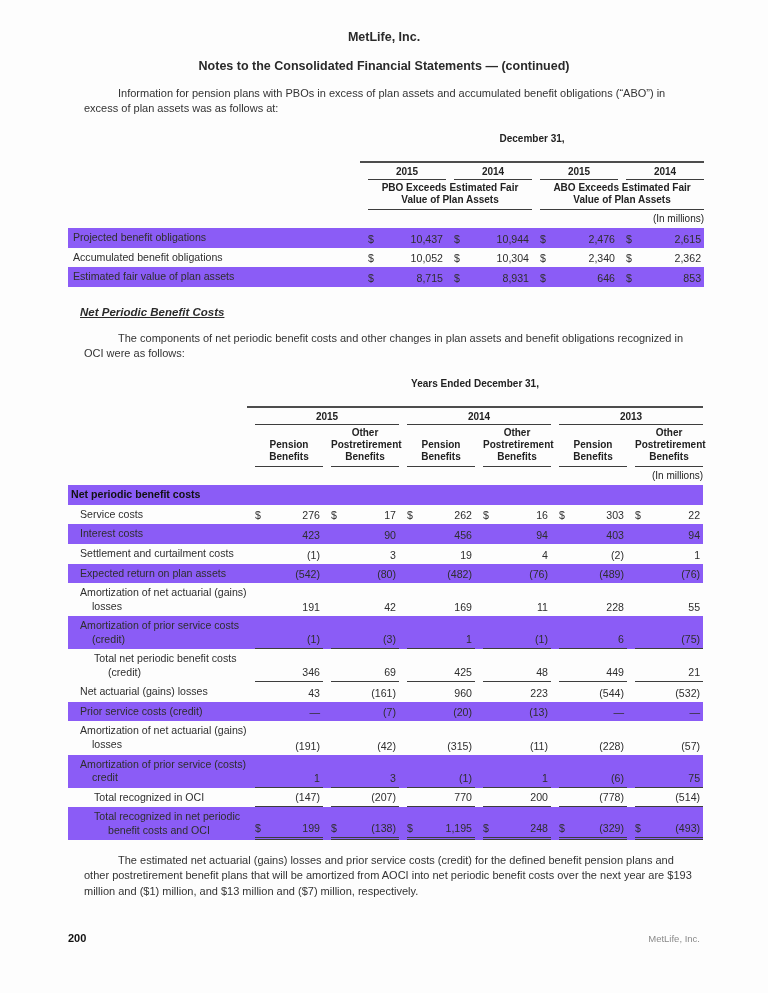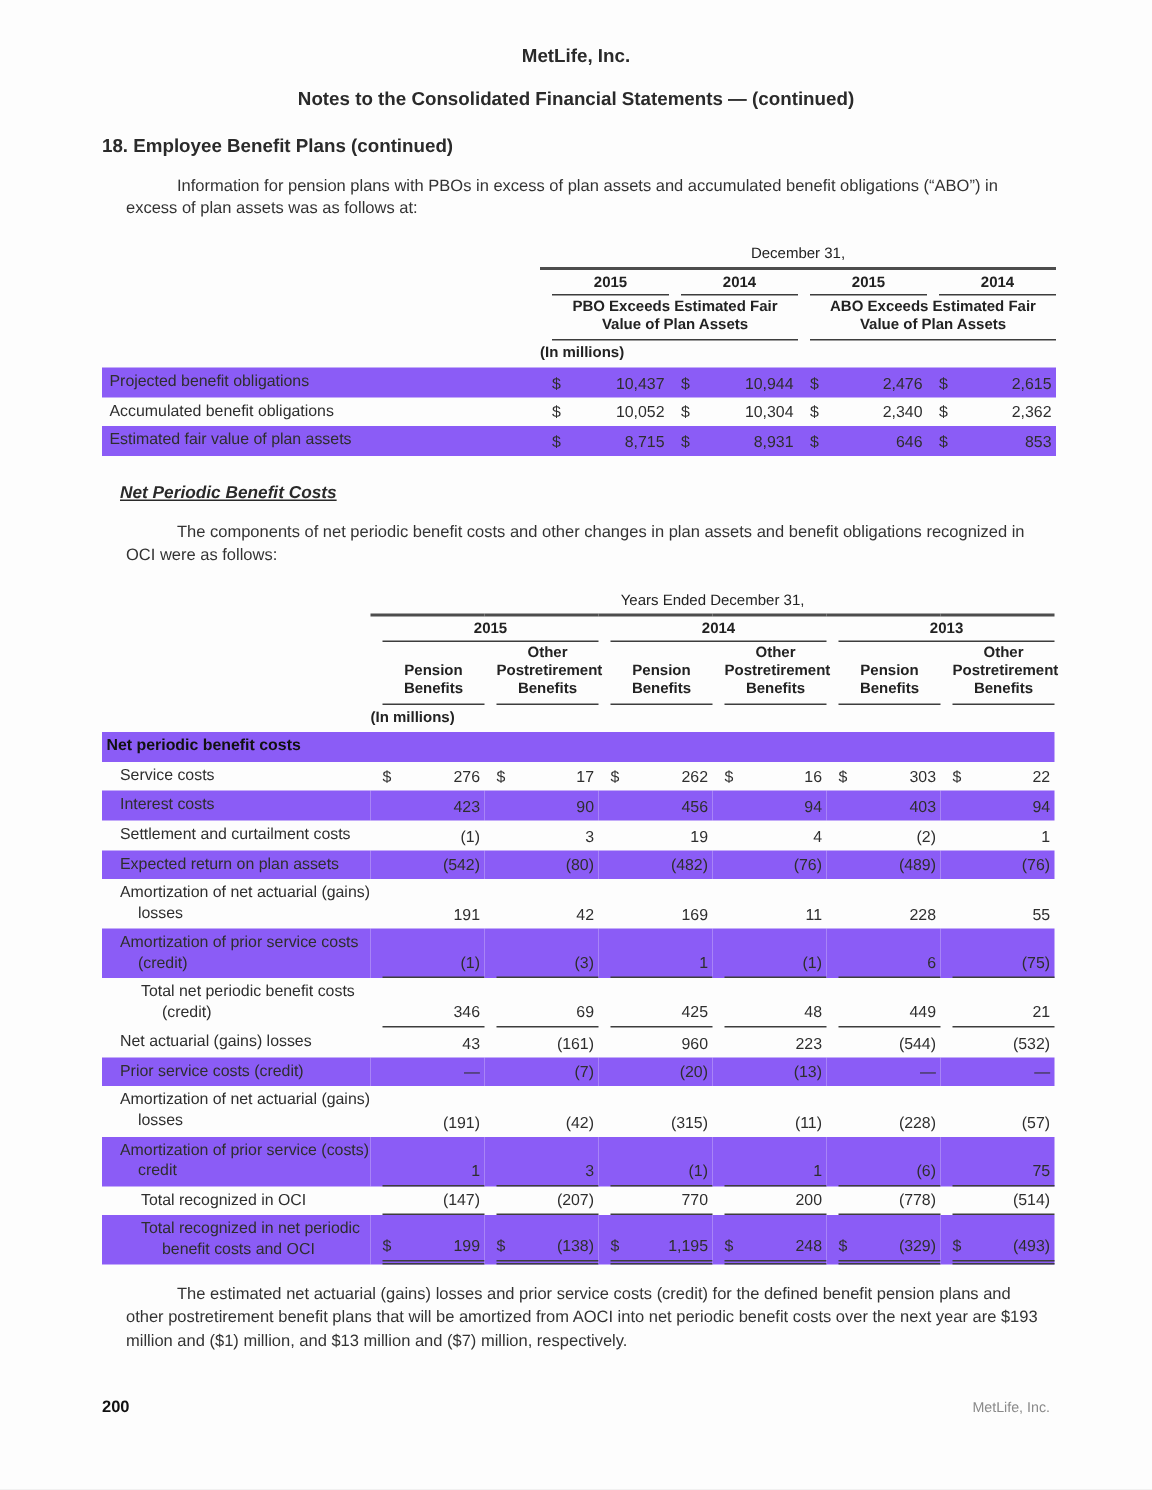--- a/index.html
+++ b/index.html
@@ -12,24 +12,24 @@
   .doc-title{text-align:center;font-weight:bold;font-size:12.5px;margin:15px 0 0 0;}
   .section-heading{font-weight:bold;font-size:12.5px;margin:17px 0 0 0;}
   .para{font-size:11px;line-height:1.38;margin:13px 0 0 16px;text-indent:34px;color:#333;}
   .sub-heading{font-weight:bold;font-style:italic;text-decoration:underline;font-size:11.5px;margin:19px 0 0 12px;}
 
   table{border-collapse:collapse;table-layout:fixed;margin-top:17px;}
   td,th{padding:0;font-weight:normal;}
   th{font-size:10px;font-weight:bold;color:#222;vertical-align:bottom;}
   .t1{width:636px;}
   .t2{width:635px;}
-  .span-head{border-bottom:2px solid #4d4d4d;text-align:center;font-size:10px;font-weight:normal;padding-bottom:3px;}
+  .span-head{border-bottom:2px solid #4d4d4d;text-align:center;font-size:10px;font-weight:bold;padding-bottom:17px;}
   .yr .u{border-bottom:1.4px solid #3d3d3d;text-align:center;padding:3px 0 2px 0;margin-left:8px;}
   .grp .u{border-bottom:1.4px solid #3d3d3d;text-align:center;padding:2px 0 3px 0;margin-left:8px;line-height:1.2;}
-  .units{text-align:left;font-size:10px;font-weight:bold;padding:3px 0 4px 0;}
+  .units{text-align:right;font-size:10px;font-weight:normal;padding:3px 0 4px 0;}
 
   tbody td{font-size:10.6px;color:#2e2e2e;}
   tr.shaded td{background:#8b5cf6;}
   td.lbl{vertical-align:top;line-height:1.28;padding-top:3px;padding-bottom:3px;}
   .t1 td.lbl{padding-left:5px;}
   .t2 td.lbl.item{padding-left:24px;text-indent:-12px;}
   .t2 td.lbl.total{padding-left:40px;text-indent:-14px;}
   .t2 td.lbl.header{font-weight:bold;padding-left:15px;text-indent:-12px;color:#111;}
   td.num{text-align:right;vertical-align:bottom;padding-left:8px;}
   td.num .cell{display:flex;justify-content:space-between;align-items:flex-end;padding:3px 3px 3px 0;}
@@ -41,21 +41,20 @@
   .footer .pgnum{font-weight:bold;font-size:11px;color:#111;}
   .footer .co{font-size:9.5px;color:#8a8a8a;}
 </style>
 </head>
 <body>
 
 <div class="page">
 
   <div class="center-title">MetLife, Inc.</div>
   <div class="doc-title">Notes to the Consolidated Financial Statements — (continued)</div>
-  <div class="section-heading">18. Employee Benefit Plans (continued)</div>
   <p class="para">Information for pension plans with PBOs in excess of plan assets and accumulated benefit obligations (“ABO”) in excess of plan assets was as follows at:</p>
 
   <table class="t1">
     <colgroup>
       <col style="width:292px">
         <col style="width:86px">
         <col style="width:86px">
         <col style="width:86px">
         <col style="width:86px">
     </colgroup>

